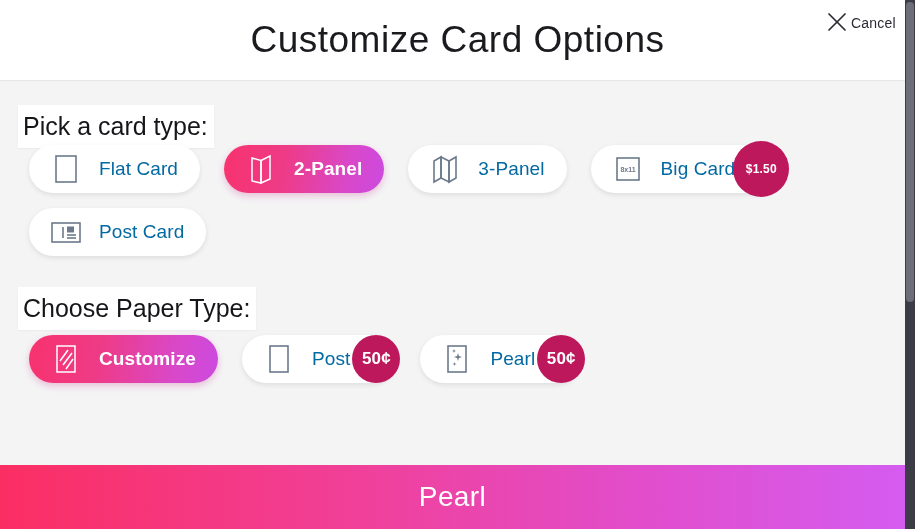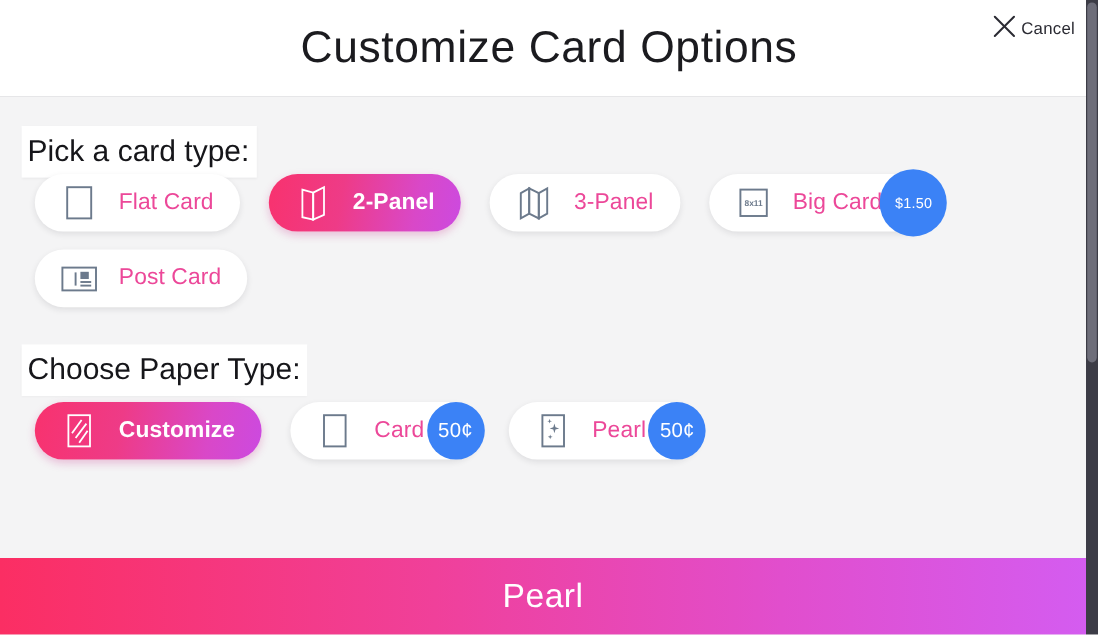--- a/index.html
+++ b/index.html
@@ -150,41 +150,41 @@
     fill: none;
     stroke: #6c7a8c;
     stroke-width: 1.6;
     stroke-linejoin: miter;
   }
   .pill.selected .ic-stroke { stroke: #ffffff; stroke-width: 1.5; }
 
   .pill-label {
     margin-left: 16px;
     font-size: 19px;
-    color: #ec4899;
+    color: #0369a1;
     white-space: nowrap;
     letter-spacing: 0.1px;
   }
   .pill.selected .pill-label {
     color: #ffffff;
     font-weight: bold;
   }
 
   .badge {
     position: absolute;
     right: -8px;
     top: 50%;
     transform: translateY(-50%);
     width: 56px;
     height: 56px;
     border-radius: 50%;
-    background: #3b82f6;
+    background: #be185d;
     color: #ffffff;
     font-size: 12px;
-    font-weight: normal;
+    font-weight: bold;
     display: flex;
     align-items: center;
     justify-content: center;
     letter-spacing: 0.2px;
   }
   .badge.small-badge { width: 48px; height: 48px; font-size: 17px; right: -4px; }
 
   .icon-text {
     font-size: 7px;
     fill: #6c7a8c;
@@ -326,21 +326,21 @@
         </span>
         <span class="pill-label">Customize</span>
       </div>
 
       <div class="pill has-badge">
         <span class="pill-icon">
           <svg width="24" height="30" viewBox="0 0 24 30">
             <rect class="ic-stroke" x="3" y="2" width="18" height="26"></rect>
           </svg>
         </span>
-        <span class="pill-label">Card</span>
+        <span class="pill-label">Post</span>
         <span class="badge small-badge">50¢</span>
       </div>
 
       <div class="pill has-badge">
         <span class="pill-icon">
           <svg width="24" height="30" viewBox="0 0 24 30">
             <rect class="ic-stroke" x="3" y="2" width="18" height="26"></rect>
             <path fill="#6c7a8c" d="M13 9 L13.9 12.1 L17 13 L13.9 13.9 L13 17 L12.1 13.9 L9 13 L12.1 12.1 Z"></path>
             <path fill="#6c7a8c" d="M9 5 L9.5 6.6 L11 7 L9.5 7.5 L9 9 L8.5 7.5 L7 7 L8.5 6.6 Z"></path>
             <path fill="#6c7a8c" d="M9.5 18 L10 19.5 L11.5 20 L10 20.5 L9.5 22 L9 20.5 L7.5 20 L9 19.5 Z"></path>

